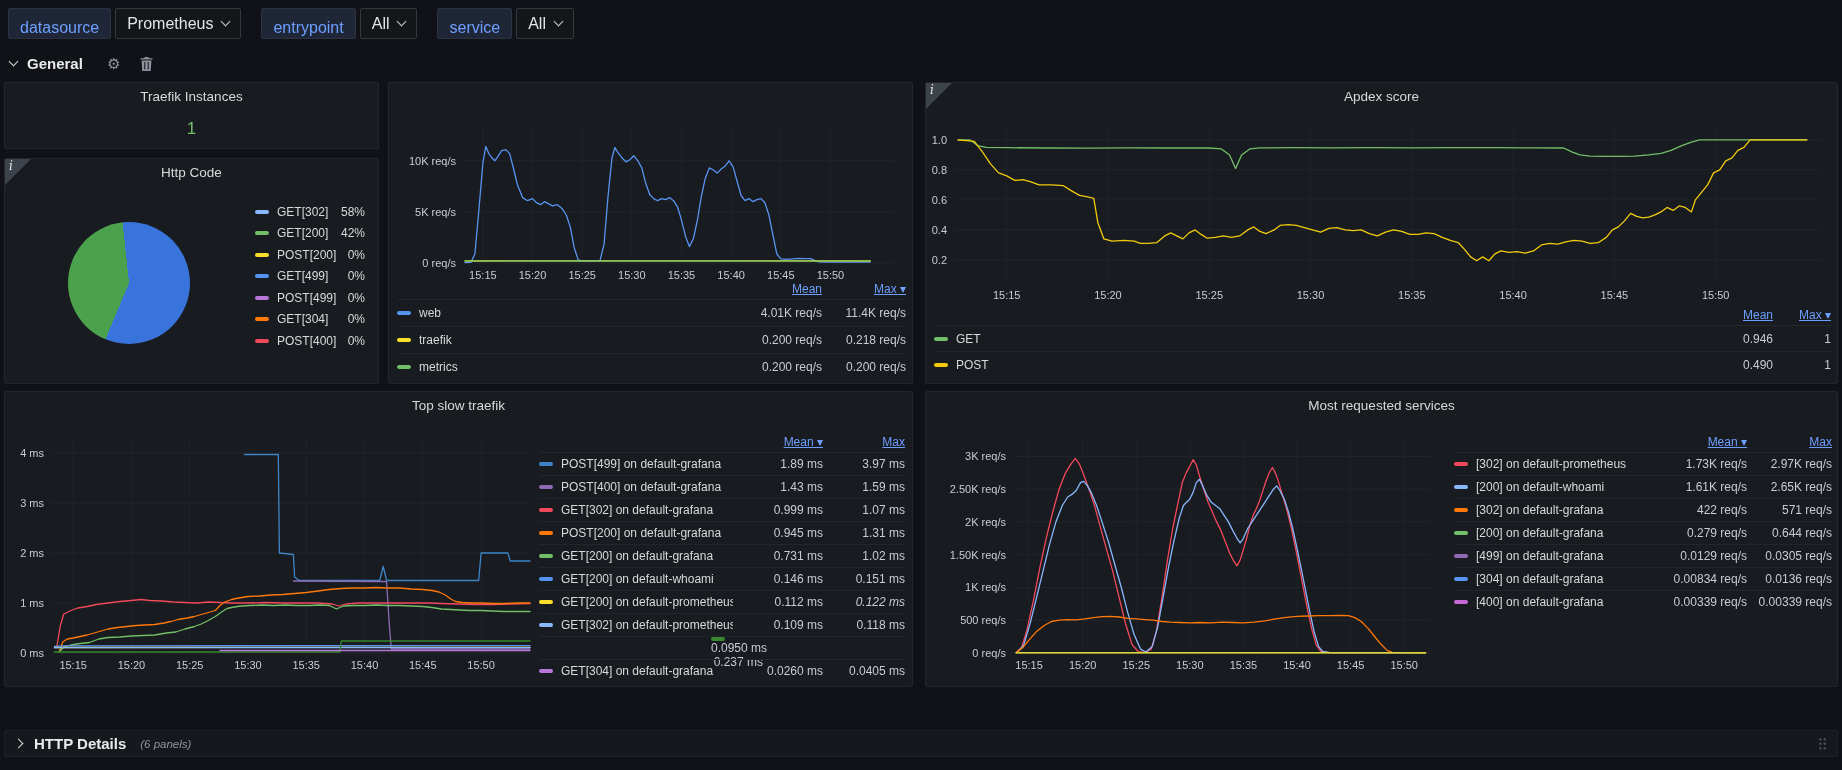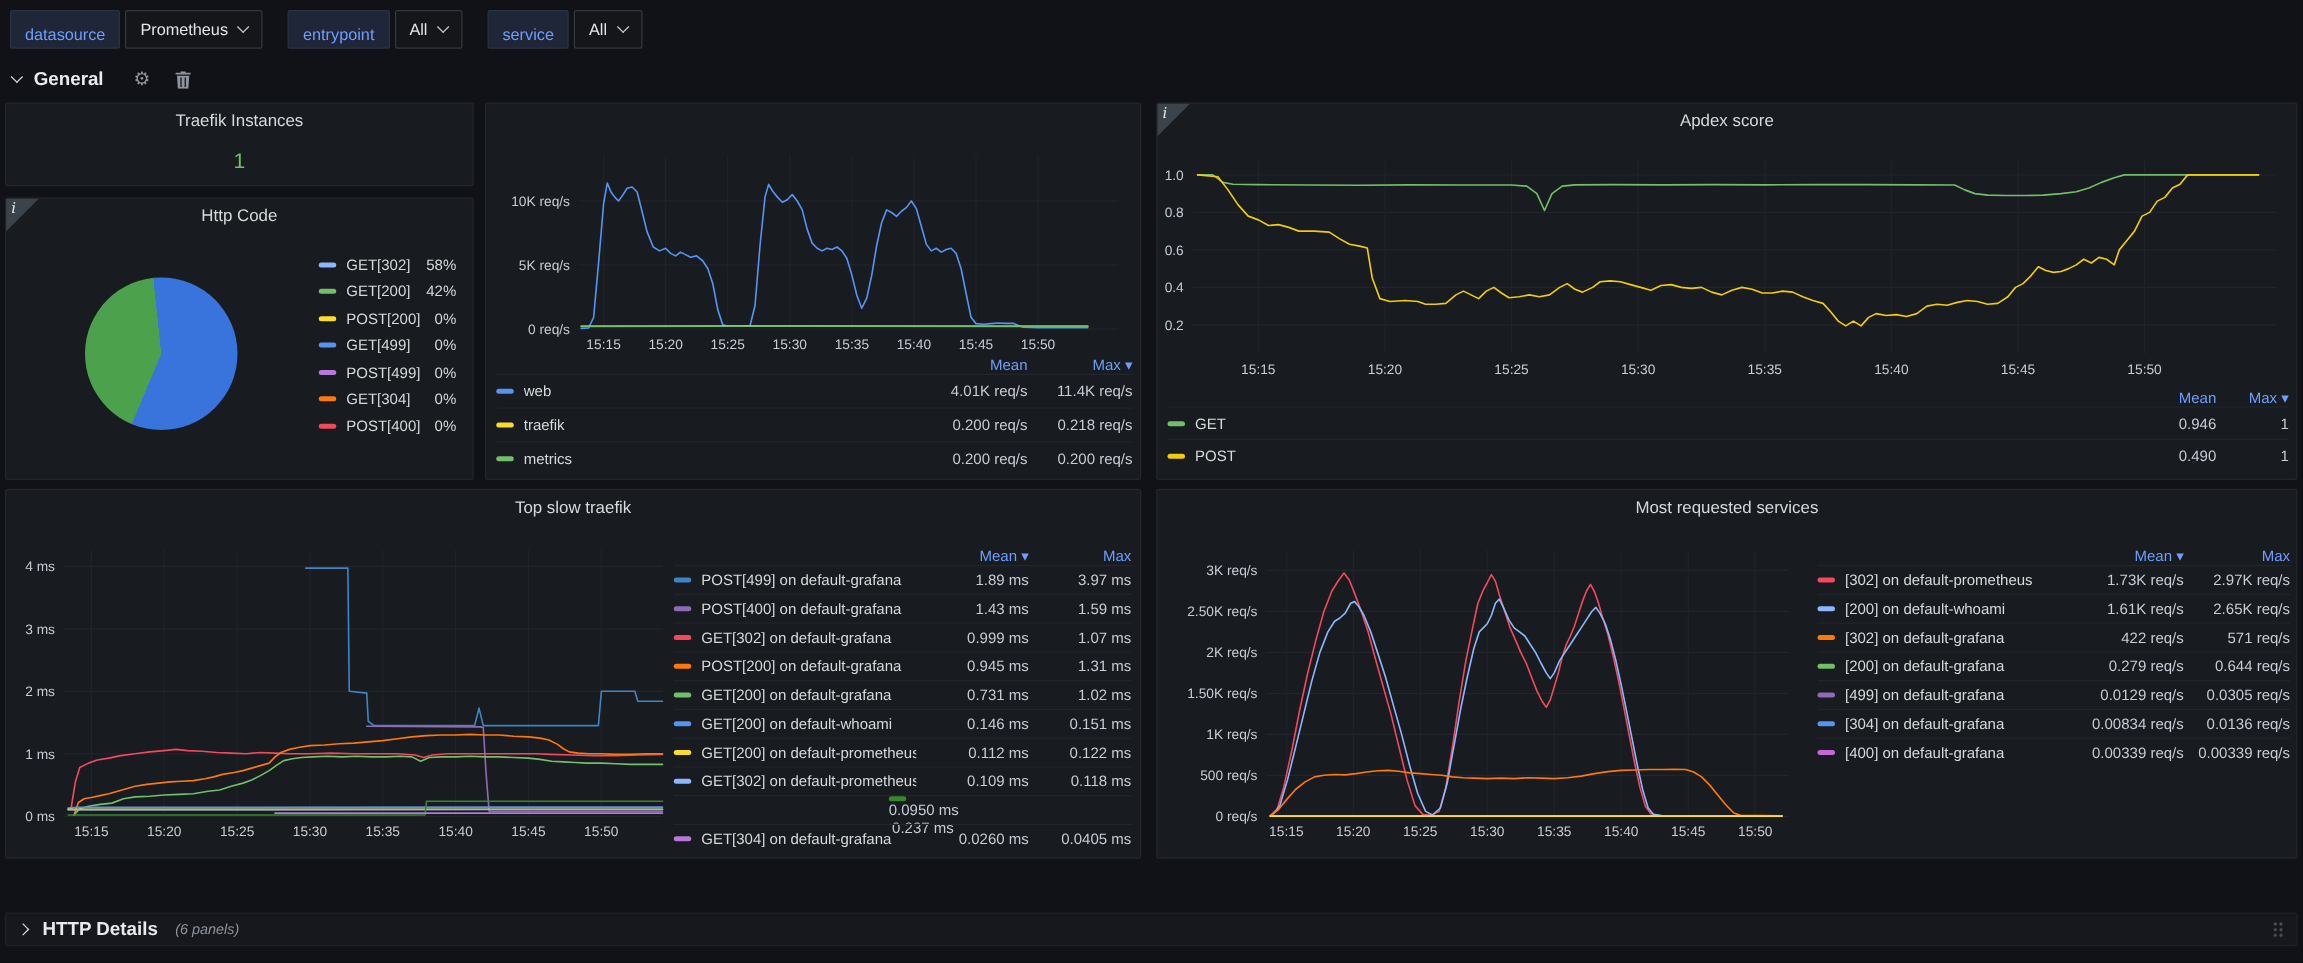--- a/index.html
+++ b/index.html
@@ -2,21 +2,21 @@
 <html><head>
 <meta charset="utf-8">
 <style>
   html,body{margin:0;padding:0;background:#0b0c0e;}
   *{box-sizing:border-box;}
   .screen{position:relative;width:1842px;height:770px;background:#111217;overflow:hidden;
           font-family:"Liberation Sans",sans-serif;color:#d8d9da;}
   
   .topbar{position:absolute;left:8px;top:8px;height:31px;display:flex;align-items:center;}
   .var-group{display:flex;margin-right:20px;}
-  .chip{height:31px;line-height:29px;font-size:13px;padding:4px 11px;border-radius:2px;white-space:nowrap;}
+  .chip{height:31px;line-height:29px;font-size:16px;padding:4px 11px;border-radius:2px;white-space:nowrap;}
   .chip-label{background:#1e2638;color:#6e9fff;border:1px solid #2c3240;font-weight:500;}
   .chip-value{background:#141619;color:#e3e4e8;border:1px solid #33383f;margin-left:4px;display:flex;align-items:center;gap:9px;cursor:pointer;}
   .caret{width:7px;height:7px;border:solid #c7ccd1;border-width:0 1.5px 1.5px 0;transform:rotate(45deg);margin-top:-4px;}
   
   .rowhead{position:absolute;display:flex;align-items:center;gap:10px;}
   .chev{display:inline-block;width:7px;height:7px;border:solid #d8d9da;border-width:0 1.5px 1.5px 0;}
   .chev.down{transform:rotate(45deg);margin-top:-4px;}
   .chev.right{transform:rotate(-45deg);margin-right:2px;}
   .rowtitle{font-size:15px;font-weight:700;color:#e9eaeb;}
   .rownote{font-size:11.5px;font-style:italic;color:#8e949e;margin-left:4px;}
@@ -37,21 +37,21 @@
   .hc-legend{position:absolute;display:flex;flex-direction:column;}
   .hc-row{display:flex;align-items:center;height:21.5px;font-size:12px;cursor:pointer;}
   .hc-marker{width:14px;height:4px;border-radius:2px;margin-right:8px;flex:none;}
   .hc-name{color:#d8d9da;}
   .hc-pct{margin-left:auto;color:#d8d9da;}
   
   .chart{position:absolute;}
   .chart svg{position:absolute;left:0;top:0;}
   
   .lt{position:absolute;font-size:12px;display:flex;flex-direction:column;}
-  .lt-head{display:flex;align-items:flex-end;color:#6e9fff;font-weight:500;}
+  .lt-head{display:flex;align-items:center;color:#6e9fff;font-weight:500;text-decoration:underline;}
   .lt-row{display:flex;align-items:center;border-top:1px solid #22252a;cursor:pointer;}
   .lt-marker{width:14px;height:4px;border-radius:2px;margin-right:8px;flex:none;}
   .lt-name{flex:1;color:#d8d9da;overflow:hidden;white-space:nowrap;}
   .lt-mean,.lt-max{text-align:right;color:#c7ccd6;white-space:nowrap;}
   .lt-head .lt-mean,.lt-head .lt-max{color:#6e9fff;cursor:pointer;}
 </style>
 </head>
 <body>
 
 <div class="screen">
@@ -337,21 +337,21 @@
         <div class="lt-row" style="height: 23px;">
           <span class="lt-marker" style="background: rgb(87, 148, 242);"></span>
           <span class="lt-name">GET[200] on default-whoami</span>
           <span class="lt-mean" style="width: 90px;">0.146 ms</span>
           <span class="lt-max" style="width: 82px;">0.151 ms</span>
         </div>
         <div class="lt-row" style="height: 23px;">
           <span class="lt-marker" style="background: rgb(250, 222, 42);"></span>
           <span class="lt-name">GET[200] on default-prometheus</span>
           <span class="lt-mean" style="width: 90px;">0.112 ms</span>
-          <span class="lt-max" style="width: 82px;">0.122 ms</span>
+          <span class="lt-max" style="width: 82px; font-style: italic;">0.122 ms</span>
         </div>
         <div class="lt-row" style="height: 23px;">
           <span class="lt-marker" style="background: rgb(138, 184, 255);"></span>
           <span class="lt-name">GET[302] on default-prometheus</span>
           <span class="lt-mean" style="width: 90px;">0.109 ms</span>
           <span class="lt-max" style="width: 82px;">0.118 ms</span>
         </div>
         <div class="lt-row" style="height: 23px; flex-direction: column;">
           <span class="lt-marker" style="background: rgb(55, 135, 45);"></span>
           <span class="lt-name">GET[499] on default-grafana</span>

